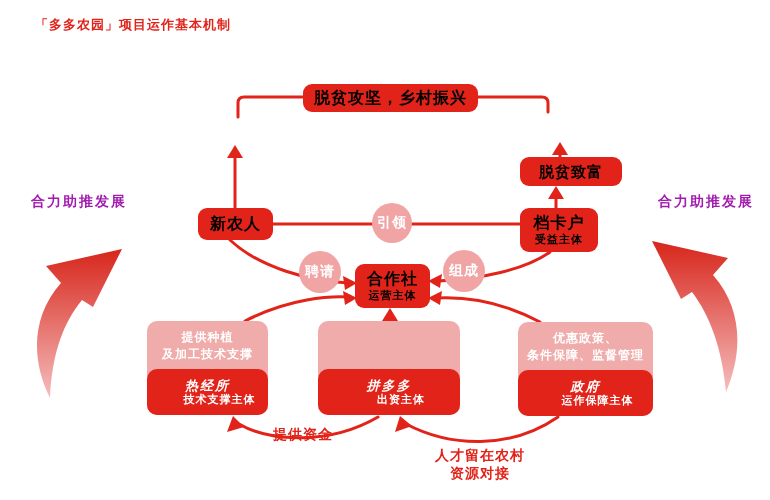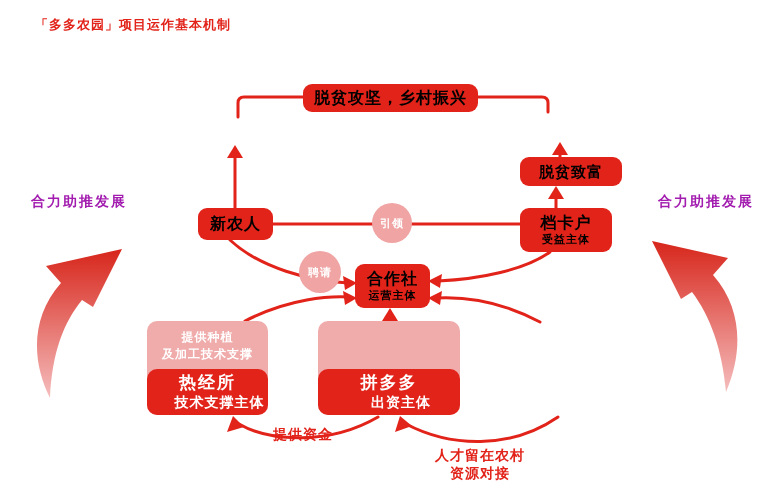--- a/index.html
+++ b/index.html
@@ -8,36 +8,36 @@
   #wires{position:absolute;left:0;top:0;z-index:0;}
   .box{
     position:absolute;box-sizing:border-box;z-index:1;
     background:#e2231a;color:#000000;font-weight:bold;text-align:center;
     display:flex;flex-direction:column;align-items:center;justify-content:center;
     border-radius:9px;line-height:1.15;letter-spacing:1px;
   }
   .circle{
     position:absolute;z-index:2;background:#f0a4a4;color:#fff;font-weight:bold;
     border-radius:50%;display:flex;align-items:center;justify-content:center;
-    font-size:11px;letter-spacing:1px;
+    font-size:14px;letter-spacing:1px;
   }
   .combo{
     position:absolute;z-index:1;background:#f0abab;border-radius:10px;
     color:#fff;font-weight:bold;text-align:center;
   }
   .combo .note{
     height:50px;display:flex;flex-direction:column;align-items:center;justify-content:center;
     font-size:12px;line-height:1.45;letter-spacing:1px;
   }
   .combo .main{
     position:absolute;left:0;right:0;bottom:0;height:46px;background:#e2231a;border-radius:10px;
     display:flex;flex-direction:column;align-items:center;justify-content:center;line-height:1.2;
   }
-  .combo .main .nm{font-size:17px;letter-spacing:2px;}
-  .combo .main .rl{font-size:14px;letter-spacing:1px;margin-left:24px;}
+  .combo .main .nm{font-size:13px;letter-spacing:2px;font-style:italic;}
+  .combo .main .rl{font-size:11px;letter-spacing:1px;margin-left:24px;}
   .rlabel{position:absolute;z-index:1;color:#e2231a;font-weight:bold;font-size:14px;text-align:center;letter-spacing:1px;}
   .sidelabel{position:absolute;z-index:1;color:#a21caf;font-weight:bold;font-size:14px;letter-spacing:2px;text-align:center;width:110px;}
   .title{position:absolute;z-index:1;color:#e2231a;font-weight:bold;font-size:13px;letter-spacing:1px;}
   .sub{font-size:11px;letter-spacing:1px;}
   .big{font-size:16px;}
 </style>
 </head>
 <body>
 
 <div id="canvas">
@@ -88,51 +88,62 @@
 
   <div class="sidelabel" style="left:24px;top:193px;">合力助推发展</div>
   <div class="sidelabel" style="left:651px;top:193px;">合力助推发展</div>
 
   <div class="box big" style="left:303px;top:84px;width:175px;height:28px;">脱贫攻坚，乡村振兴</div>
 
   <div class="box" style="left:520px;top:157px;width:102px;height:29px;font-size:15px;">脱贫致富</div>
 
   <div class="box big" style="left:198px;top:208px;width:75px;height:32px;">新农人</div>
 
-  <div class="box" style="left:520px;top:208px;width:92px;height:44px;">
+  <div class="box" style="left:520px;top:208px;width:78px;height:44px;">
     <span class="big">档卡户</span>
     <span class="sub">受益主体</span>
   </div>
 
   <div class="box" style="left:355px;top:264px;width:75px;height:44px;align-items:center;">
     <span class="big">合作社</span>
     <span class="sub">运营主体</span>
   </div>
 
   <div class="circle" style="left:372px;top:203px;width:40px;height:40px;">引领</div>
   <div class="circle" style="left:299px;top:251px;width:42px;height:42px;">聘请</div>
+  <div class="circle" style="left:443px;top:250px;width:42px;height:42px;">组成</div>
 
   <div class="combo" style="left:147px;top:321px;width:121px;height:94px;">
     <div class="note">
       <span>提供种植</span>
       <span>及加工技术支撑</span>
     </div>
     <div class="main">
       <span class="nm">热经所</span>
       <span class="rl">技术支撑主体</span>
     </div>
   </div>
 
   <div class="combo" style="left:318px;top:321px;width:142px;height:94px;">
     <div class="main">
       <span class="nm">拼多多</span>
       <span class="rl">出资主体</span>
     </div>
   </div>
 
+  <div class="combo" style="left:518px;top:322px;width:135px;height:94px;">
+    <div class="note">
+      <span>优惠政策、</span>
+      <span>条件保障、监督管理</span>
+    </div>
+    <div class="main">
+      <span class="nm">政府</span>
+      <span class="rl">运作保障主体</span>
+    </div>
+  </div>
 
   <div class="rlabel" style="left:248px;top:426px;width:110px;">提供资金</div>
   <div class="rlabel" style="left:420px;top:447px;width:120px;">
     <div>人才留在农村</div>
     <div>资源对接</div>
   </div>
 
 </div>
 
 </body></html>

